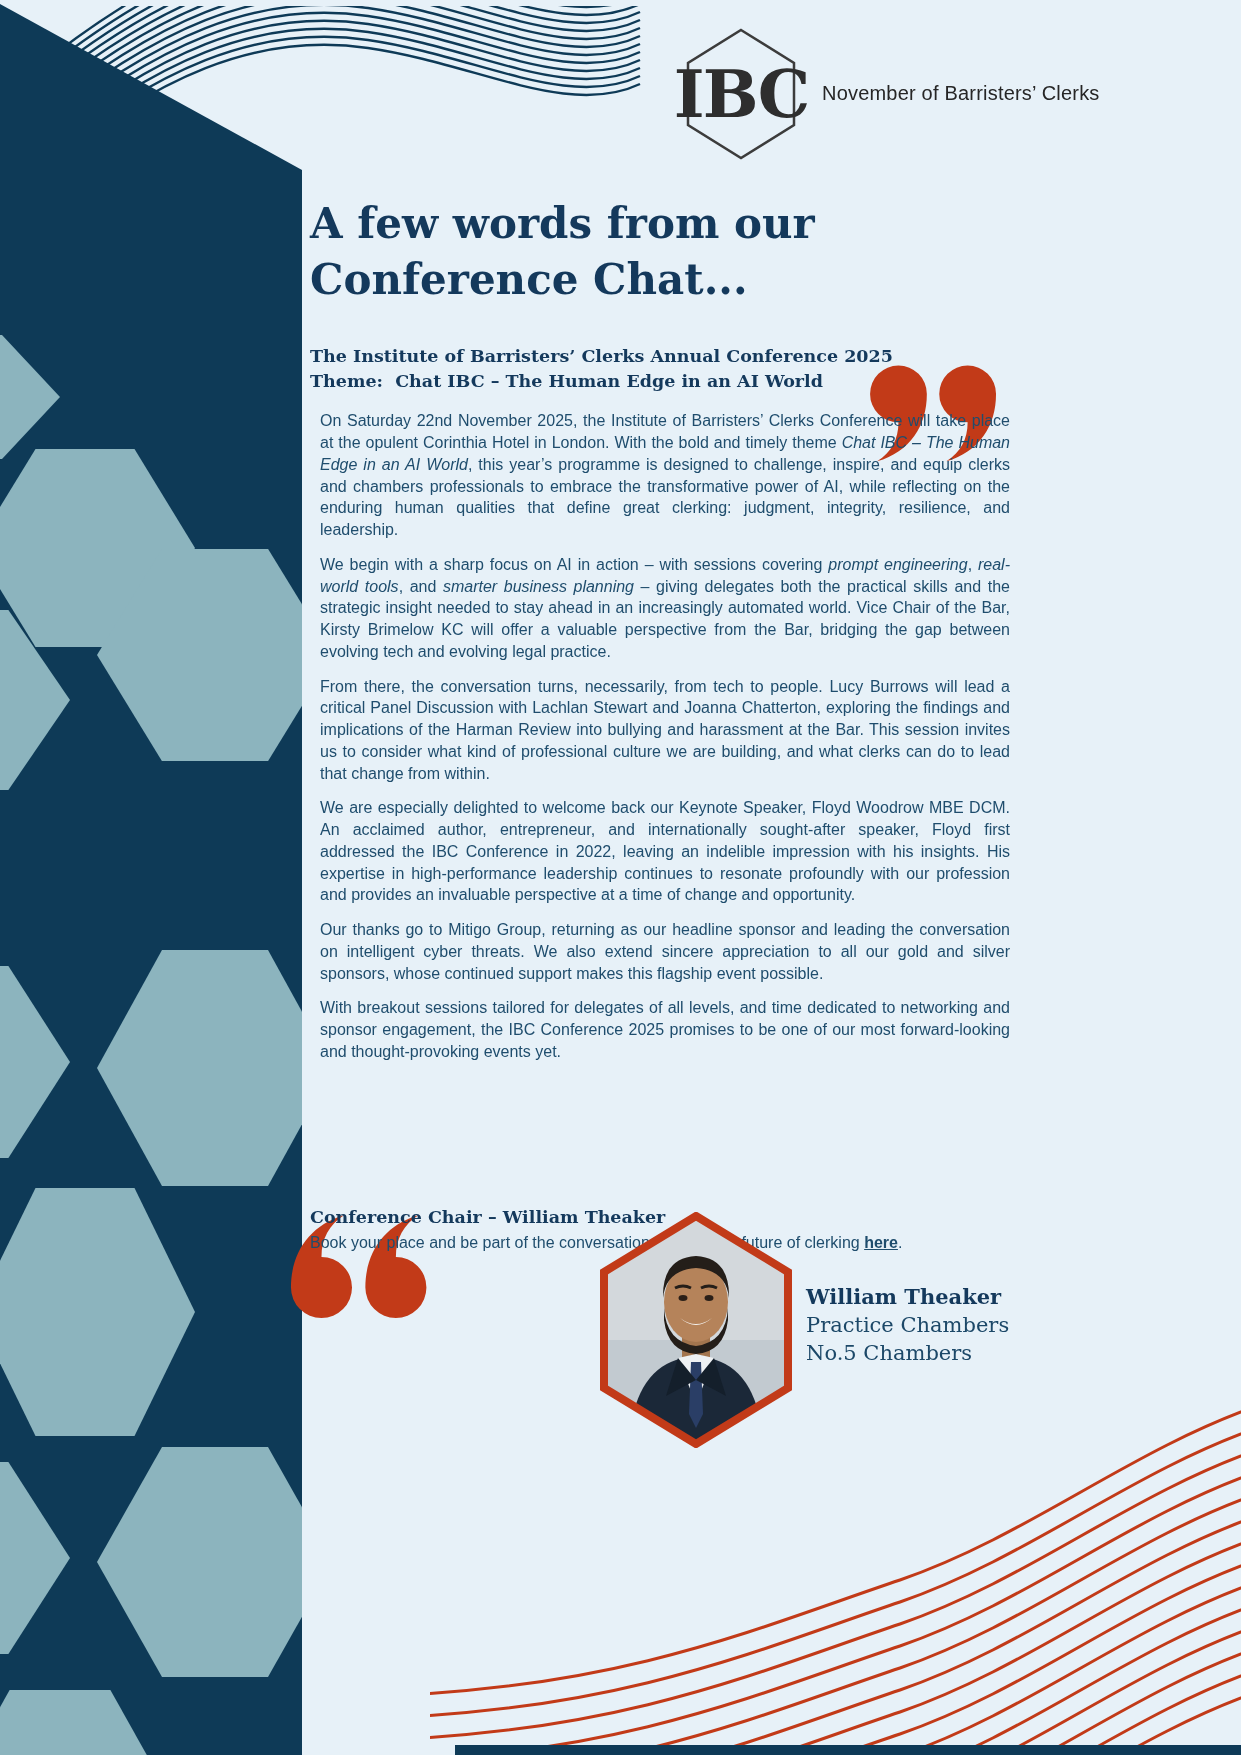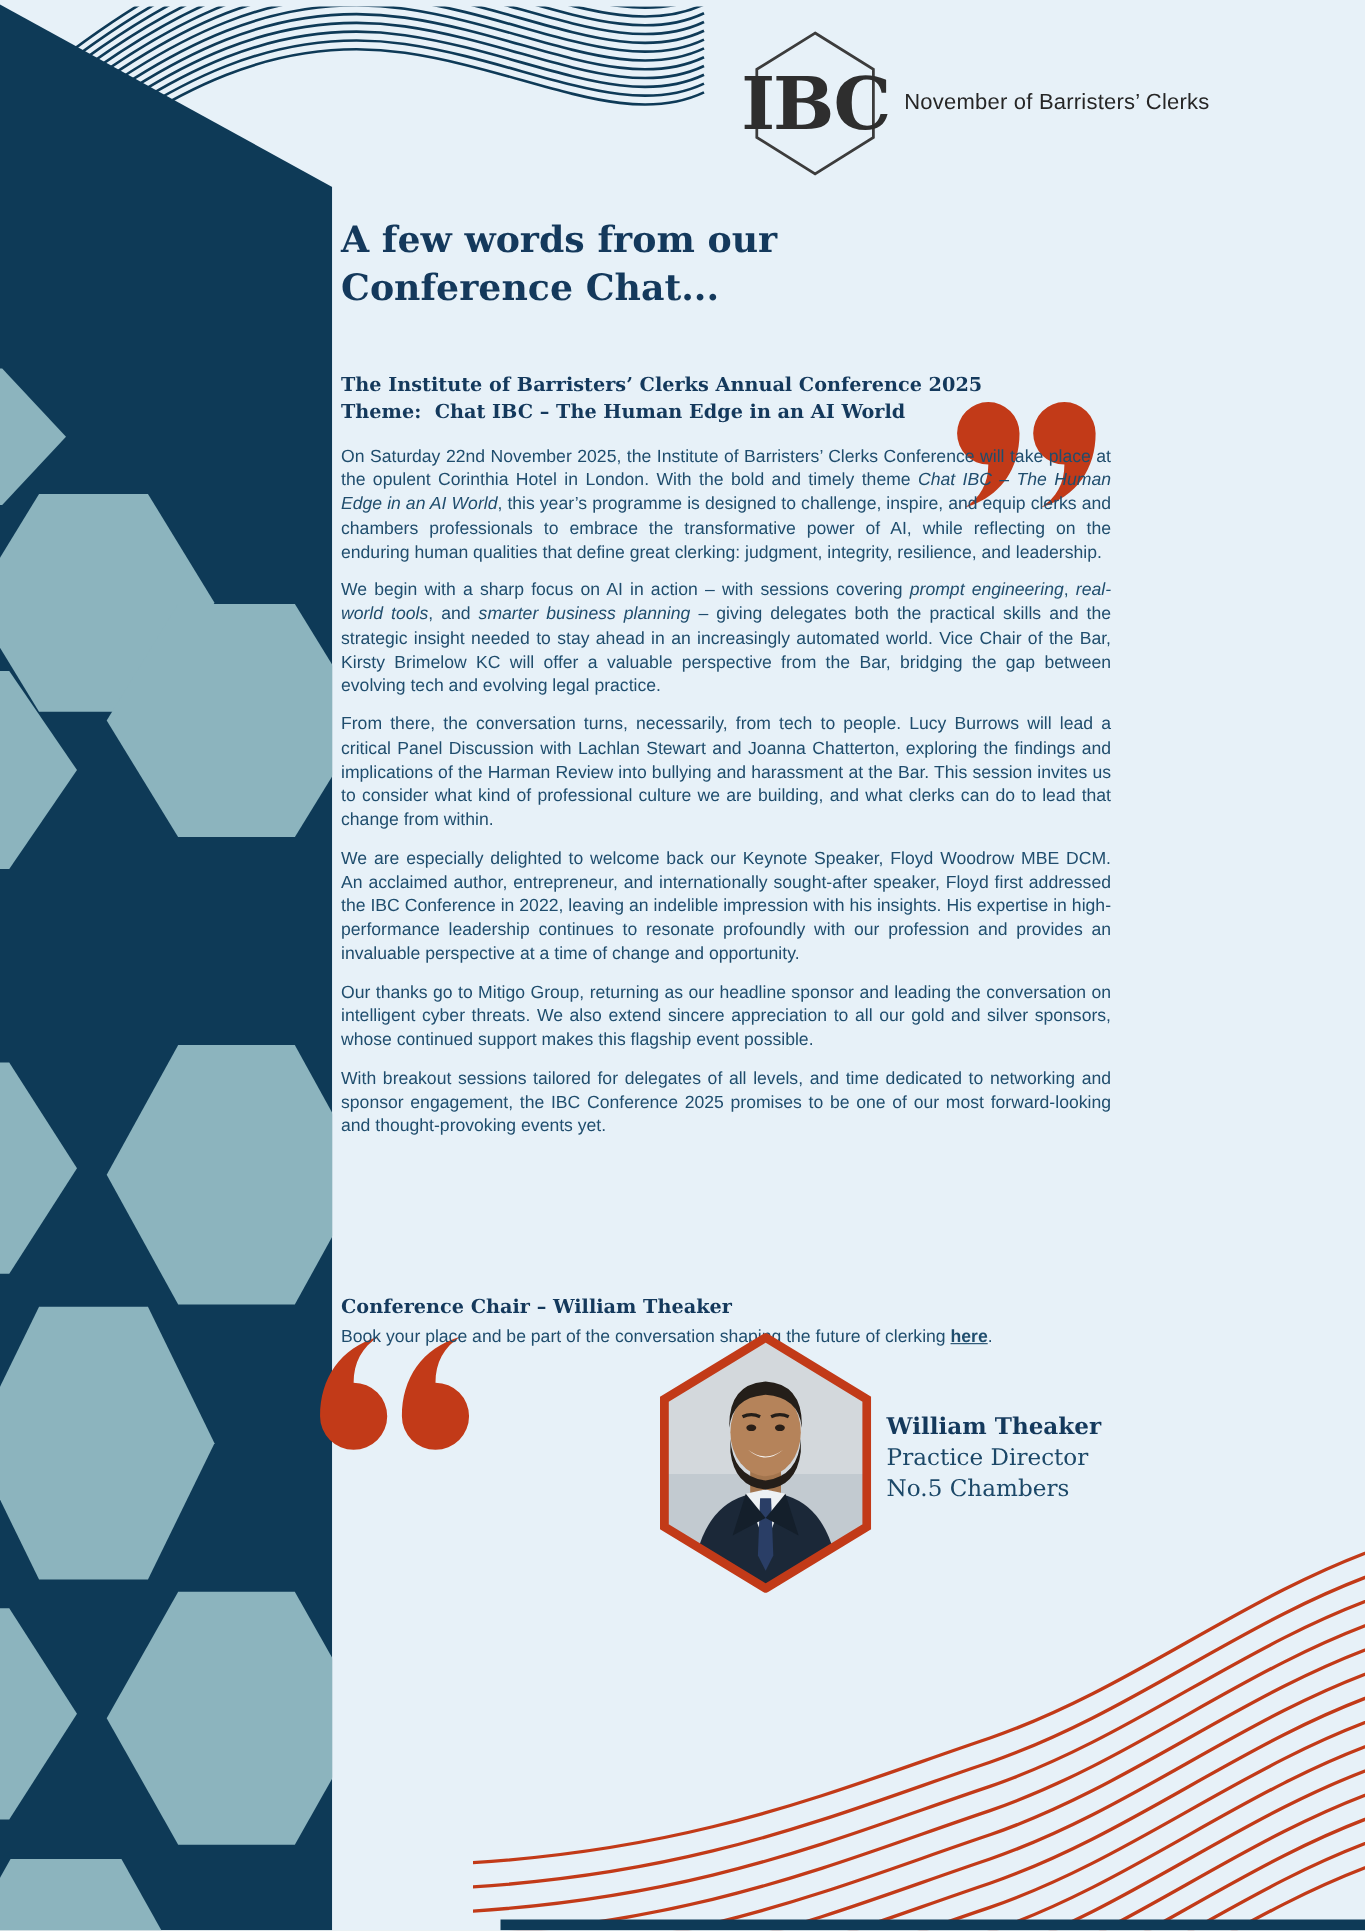--- a/index.html
+++ b/index.html
@@ -30,30 +30,30 @@
     position:absolute; left:136px; top:54px; font-size:20px; color:#262626;
     letter-spacing:.2px; white-space:nowrap;
   }
   
   .content{left:310px; top:196px; width:700px; z-index:3;}
   .page-title{
     font-family:"DejaVu Serif",serif; font-weight:700; font-size:70px; line-height:1.0;
     color:var(--heading,#14395c); margin:0 0 36px 0; letter-spacing:0;
   }
   .page-subtitle{
-    font-family:"DejaVu Serif",serif; font-weight:700; font-size:33px; line-height:1.33;
-    color:var(--heading,#14395c); margin:0 0 54px 0;
+    font-family:"DejaVu Serif",serif; font-weight:700; font-size:42px; line-height:1.33;
+    color:var(--heading,#14395c); margin:0 0 36px 0;
   }
   .conf-heading{
     font-family:"DejaVu Serif",serif; font-weight:700; font-size:17.5px; line-height:1.45;
     color:var(--heading,#14395c); margin:0 0 16px 0;
   }
   .body-para{
     font-size:16px; line-height:1.36; text-align:justify;
-    color:var(--body,#1f4d6d); margin:0 0 13px 0;
+    color:var(--body,#1f4d6d); margin:0 0 13px 10px;
   }
   .body-para em{font-style:italic;}
   .chair-block{margin-top:142px;}
   .chair-heading{
     font-family:"DejaVu Serif",serif; font-weight:700; font-size:17.5px; line-height:1.4;
     color:var(--heading,#14395c); margin:0;
   }
   .booking-line{font-size:16px; line-height:1.45; color:var(--body,#1f4d6d); margin:2px 0 0 0;}
   .booking-line a{color:var(--body,#1f4d6d); font-weight:700; text-decoration:underline; cursor:pointer;}
   
@@ -179,21 +179,21 @@
       <ellipse cx="83" cy="86" rx="4.5" ry="3" fill="#2a1f18"></ellipse>
       <ellipse cx="109" cy="86" rx="4.5" ry="3" fill="#2a1f18"></ellipse>
       <path d="M75,76 Q83,72 91,76" stroke="#241e19" stroke-width="3" fill="none"></path>
       <path d="M101,76 Q109,72 117,76" stroke="#241e19" stroke-width="3" fill="none"></path>
     </g>
     <polygon points="96,4 188,60 188,176 96,232 4,176 4,60" fill="none" stroke="#c23a18" stroke-width="8"></polygon>
   </svg>
 
   <div class="abs profile">
     <div class="name">William Theaker</div>
-    <div class="role">Practice Director</div>
+    <div class="role">Practice Chambers</div>
     <div class="org">No.5 Chambers</div>
   </div>
 
   <svg id="bottom-waves" class="abs" width="811" height="360" viewBox="0 0 811 360" fill="none">
     <defs>
       <path id="bwave" d="M 830,10 C 700,55 600,140 470,185 C 330,232 200,290 -30,300"></path>
     </defs>
     <g stroke="#c23a18" stroke-width="3">
       <use href="#bwave"></use>
       <use href="#bwave" transform="translate(0,22)"></use>

